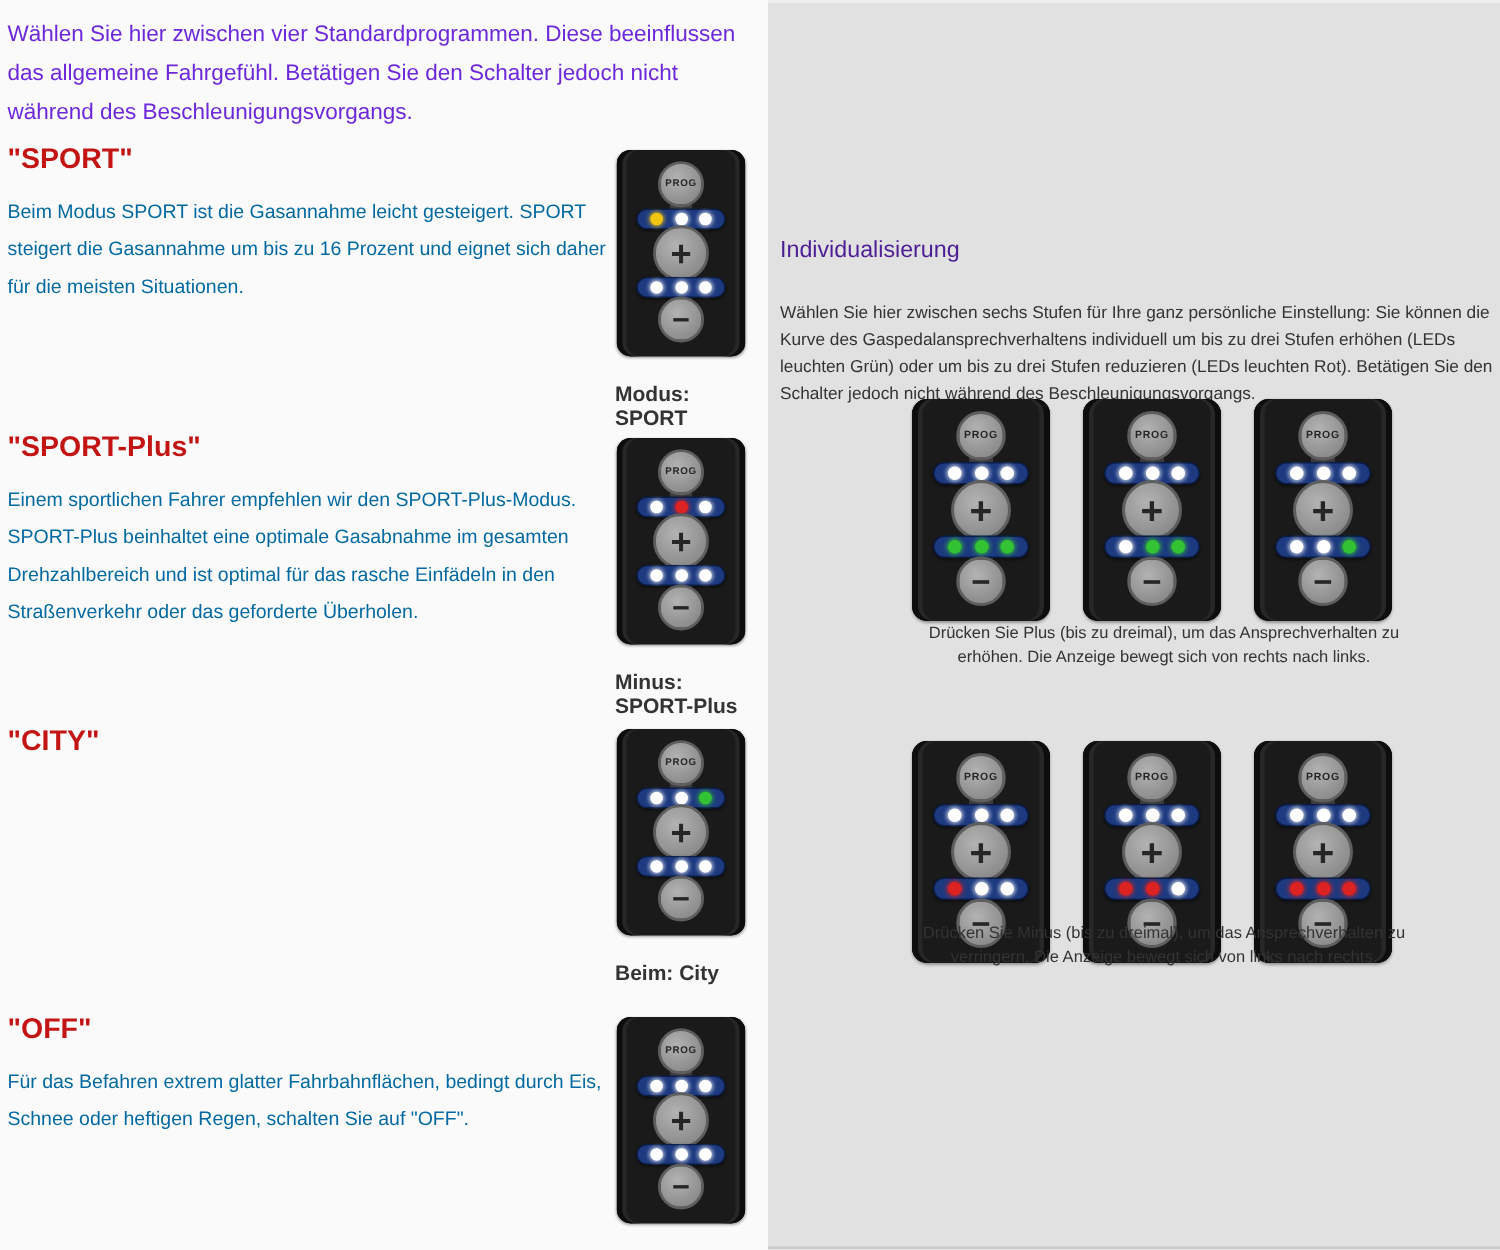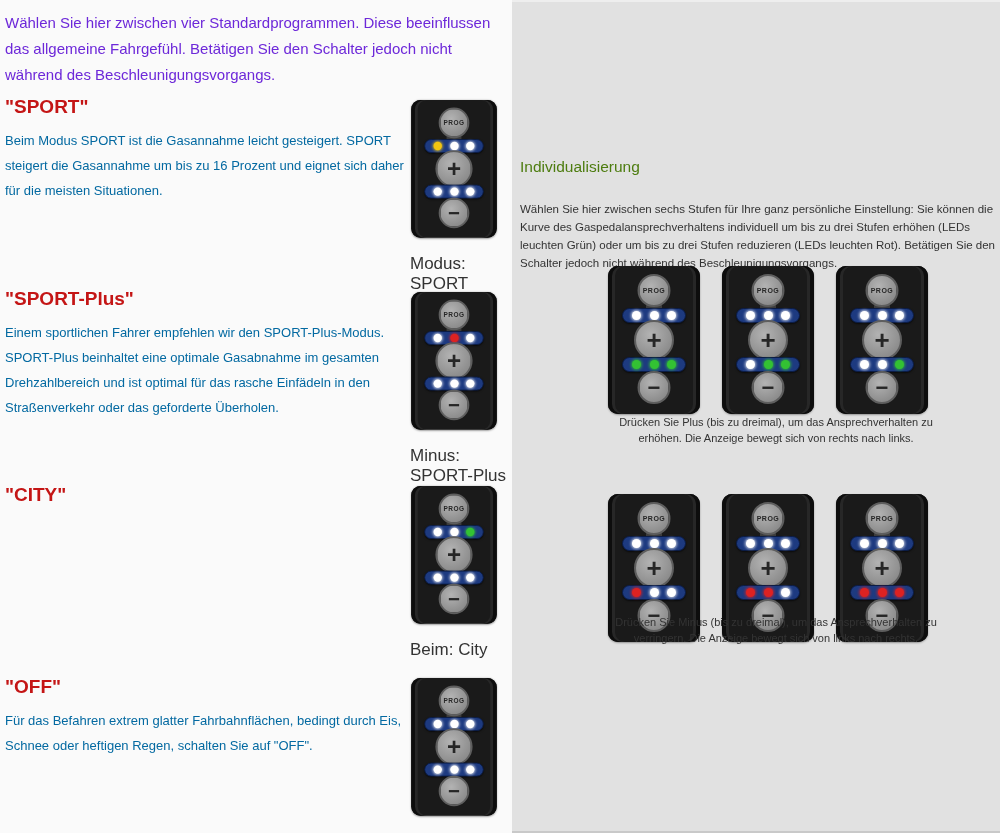--- a/index.html
+++ b/index.html
@@ -16,30 +16,30 @@
          font-size:15px;line-height:26px;color:#6d28d9;}
   .mode-heading{position:absolute;left:5px;margin:0;font-size:19px;font-weight:bold;color:#c41515;}
   .mode-body{position:absolute;left:5px;width:408px;margin:0;
              font-size:13px;line-height:25px;color:#0369a1;}
   .h-sport{top:96px;} .b-sport{top:128px;}
   .h-sportplus{top:288px;} .b-sportplus{top:320px;}
   .h-city{top:484px;} .b-city{top:516px;}
   .h-off{top:676px;} .b-off{top:708px;}
 
   .indiv-heading{position:absolute;left:8px;top:156px;margin:0;
-                 font-size:15.5px;font-weight:normal;color:#4d7c0f;}
+                 font-size:15.5px;font-weight:normal;color:#4c1d95;}
   .indiv-body{position:absolute;left:8px;top:198px;width:478px;margin:0;
               font-size:11.5px;line-height:18px;color:#333333;}
   .row-caption{position:absolute;left:90px;width:348px;margin:0;text-align:center;
                font-size:11px;line-height:16px;color:#333333;}
   .cap-plus{top:412px;} .cap-minus{top:612px;}
 
   
   .dev-block{position:absolute;left:410px;width:100px;display:flex;flex-direction:column;}
-  .dev-block .caption{margin:6px 0 0 0;font-size:17px;color:#333333;}
+  .dev-block .caption{margin:6px 0 0 0;font-size:14px;color:#333333;font-weight:bold;}
   .w-sport{top:100px;} .w-sportplus{top:292px;} .w-city{top:486px;} .w-off{top:678px;}
   .dev-row{position:absolute;left:96px;display:flex;gap:22px;}
   .r-plus{top:264px;} .r-minus{top:492px;}
 
   
   .device{
     position:relative;width:92px;height:148px;background:#1a1a1a;border-radius:10px;
     box-shadow:inset 4px 0 0 #0d0d0d, inset -4px 0 0 #0d0d0d,
                inset 7px 0 0 #272727, inset -7px 0 0 #272727,
                0 1px 2px rgba(0,0,0,.35);

